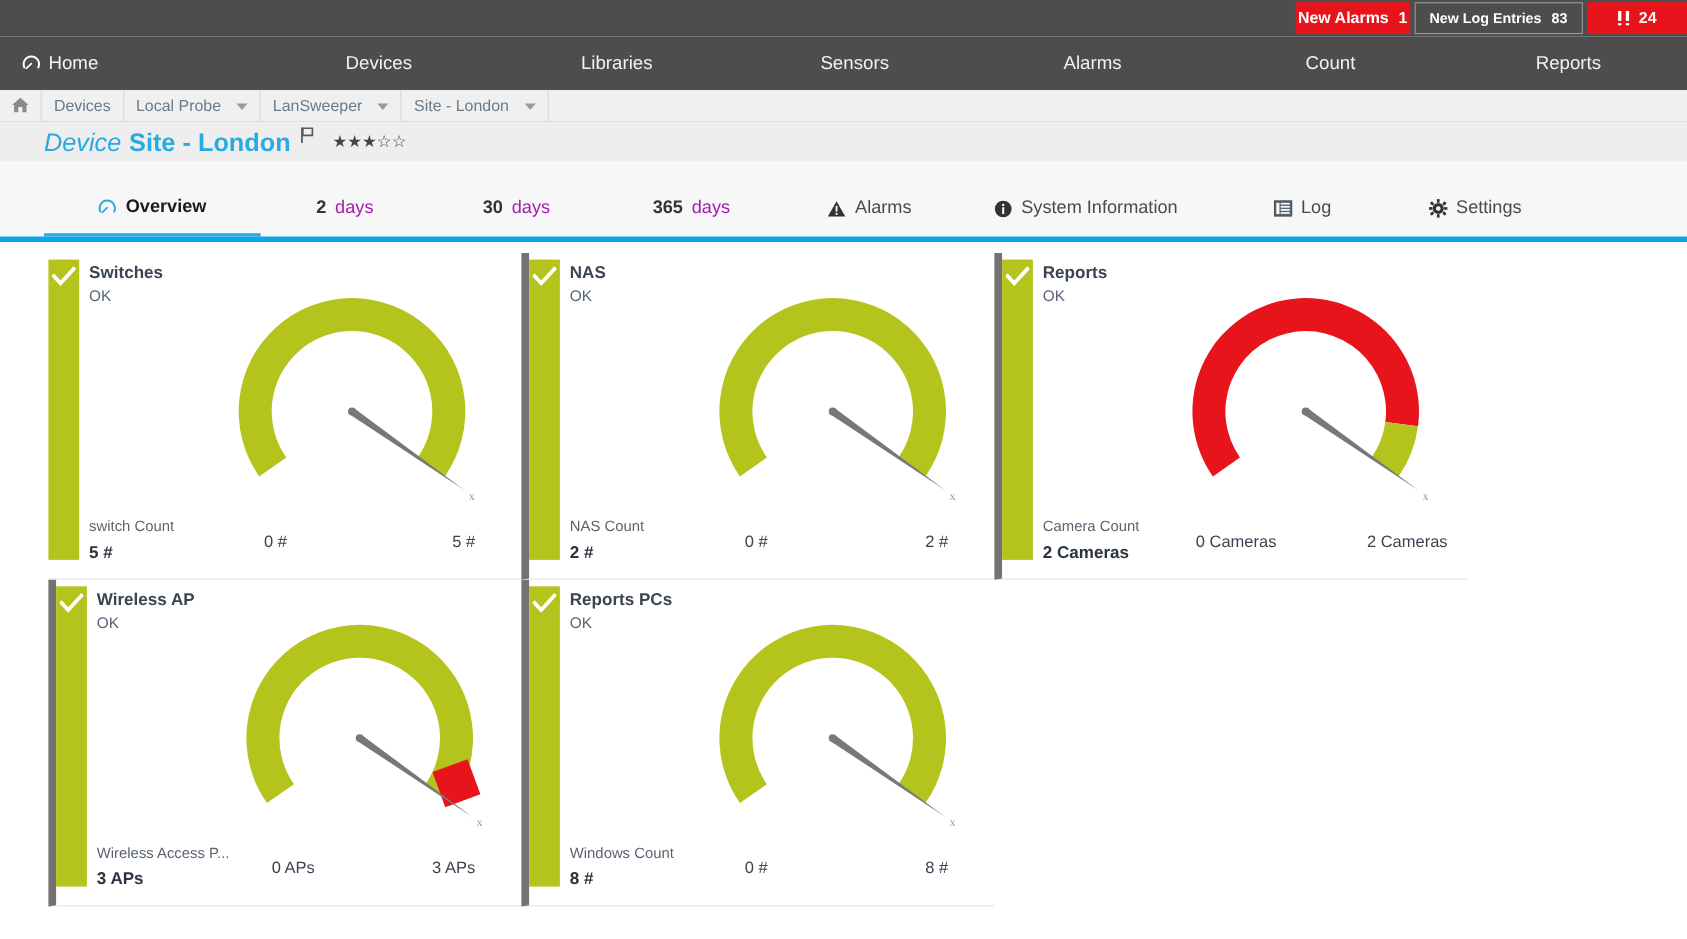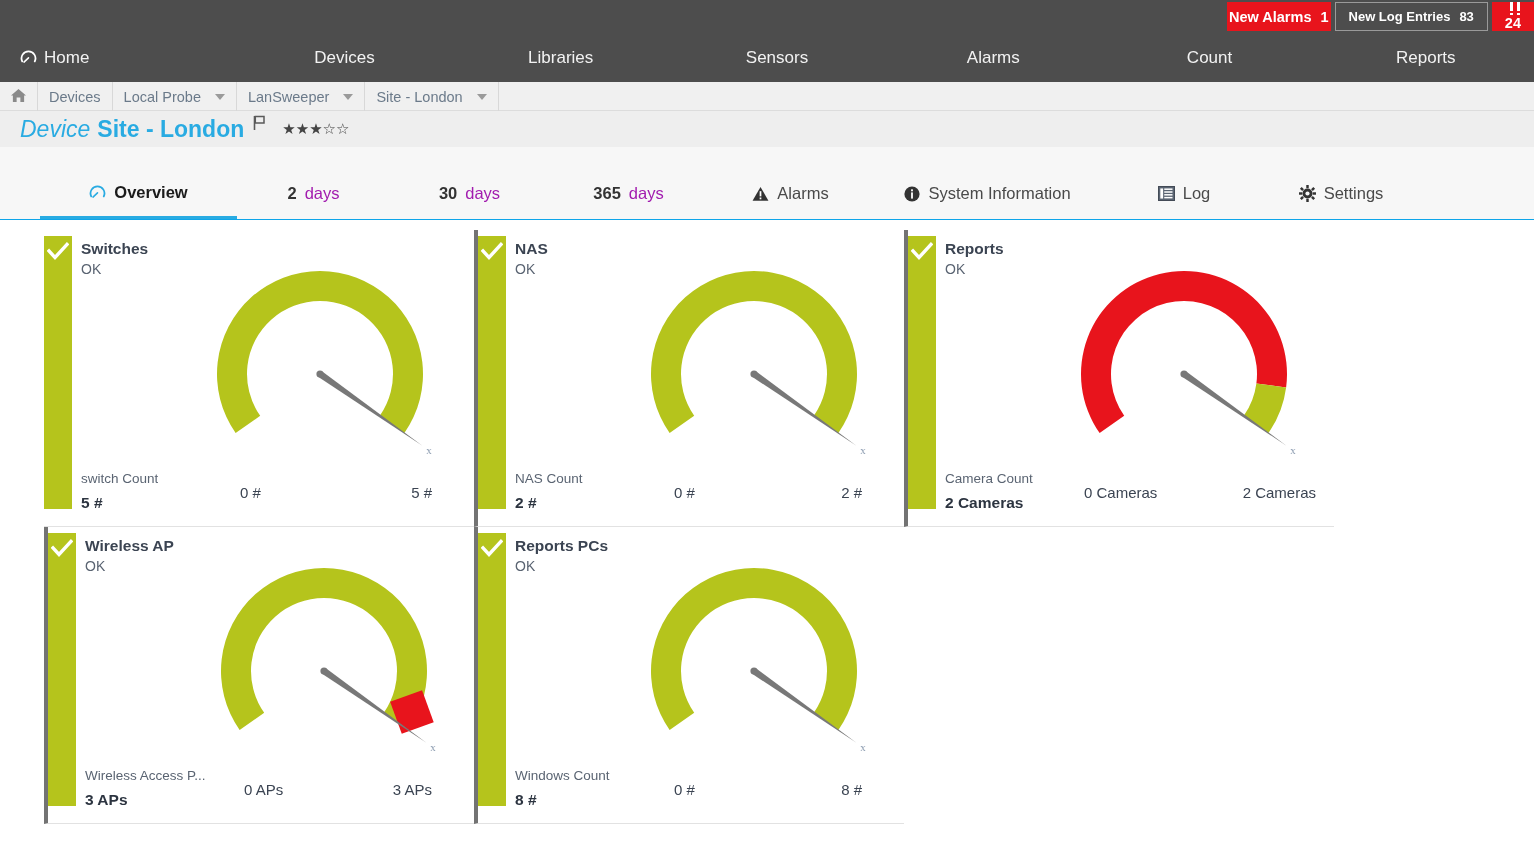--- a/index.html
+++ b/index.html
@@ -39,25 +39,24 @@
     padding: 0 13px;
     margin-top: 2px; margin-left: 4px;
     white-space: nowrap;
   }
   .log-pill .cnt { margin-left: 9px; }
   .warn-pill {
     height: 29px;
     background: #e8141c;
     color: #ffffff;
     font-size: 14.5px; font-weight: bold;
-    display: flex; align-items: flex-end;
-    padding: 0 13px;
+    display: flex; align-items: center;
+    padding: 0 28px;
     margin-top: 2px; margin-left: 4px;
     gap: 8px;
-    flex-direction: column;
   }
   .bangbang {
     display: inline-block; position: relative; width: 11px; height: 13px;
   }
   .bangbang i {
     position: absolute; top: 0; width: 3px; height: 9px; background: #fff;
   }
   .bangbang i:nth-child(1) { left: 0; }
   .bangbang i:nth-child(2) { left: 7px; }
   .bangbang i:nth-child(3) { top: 11px; left: 0; height: 2px; }
@@ -111,38 +110,38 @@
     border-top: 6px solid #9a9a9a;
   }
   .homeglyph { font-size: 15px; color: #8a8a8a; line-height: 1; }
 
   
   .titlebar {
     position: absolute; top: 111px; left: 0;
     width: 1534px; height: 36px;
     background: #eeeeee;
     display: flex; align-items: center;
-    padding-left: 20px;
+    padding-left: 40px;
     gap: 7px;
   }
   .title-kind {
     font-size: 23px; font-style: italic; color: #29abe2; font-weight: normal;
   }
   .title-name {
     font-size: 23px; font-weight: bold; color: #29abe2;
   }
   .flagicon { margin-left: 2px; margin-top: -9px; color: #5a5a5a; font-size: 15px; }
   .stars { margin-left: 9px; font-size: 15px; color: #444; letter-spacing: 0px; }
 
   
   .tabstrip {
     position: absolute; top: 147px; left: 0;
     width: 1534px; height: 73px;
     background: #f7f7f7;
-    border-bottom: 1px solid #0ea5e9;
+    border-bottom: 5px solid #0ea5e9;
   }
   .tabs {
     position: absolute; bottom: 0; left: 40px;
     display: flex; align-items: flex-end;
     height: 44px;
   }
   .tab {
     display: flex; align-items: center; justify-content: center;
     gap: 8px;
     height: 42px;
@@ -180,21 +179,21 @@
     display: flex; flex-wrap: wrap;
   }
   .card {
     width: 430px; height: 297px;
     background: #ffffff;
     border-bottom: 1px solid #e2e2e2;
     position: relative;
     display: flex;
     margin-right: 0;
   }
-  .card + .card { border-left: 4px solid #737373; }
+  .card + .card { border-left: 7px solid #737373; }
   .card .statusbar {
     width: 28px; height: 273px;
     margin-top: 6px;
     background: #b5c41c;
     flex: 0 0 28px;
     position: relative;
   }
   .check {
     position: absolute; top: 6px; left: 3px;
     width: 22px; height: 20px;

